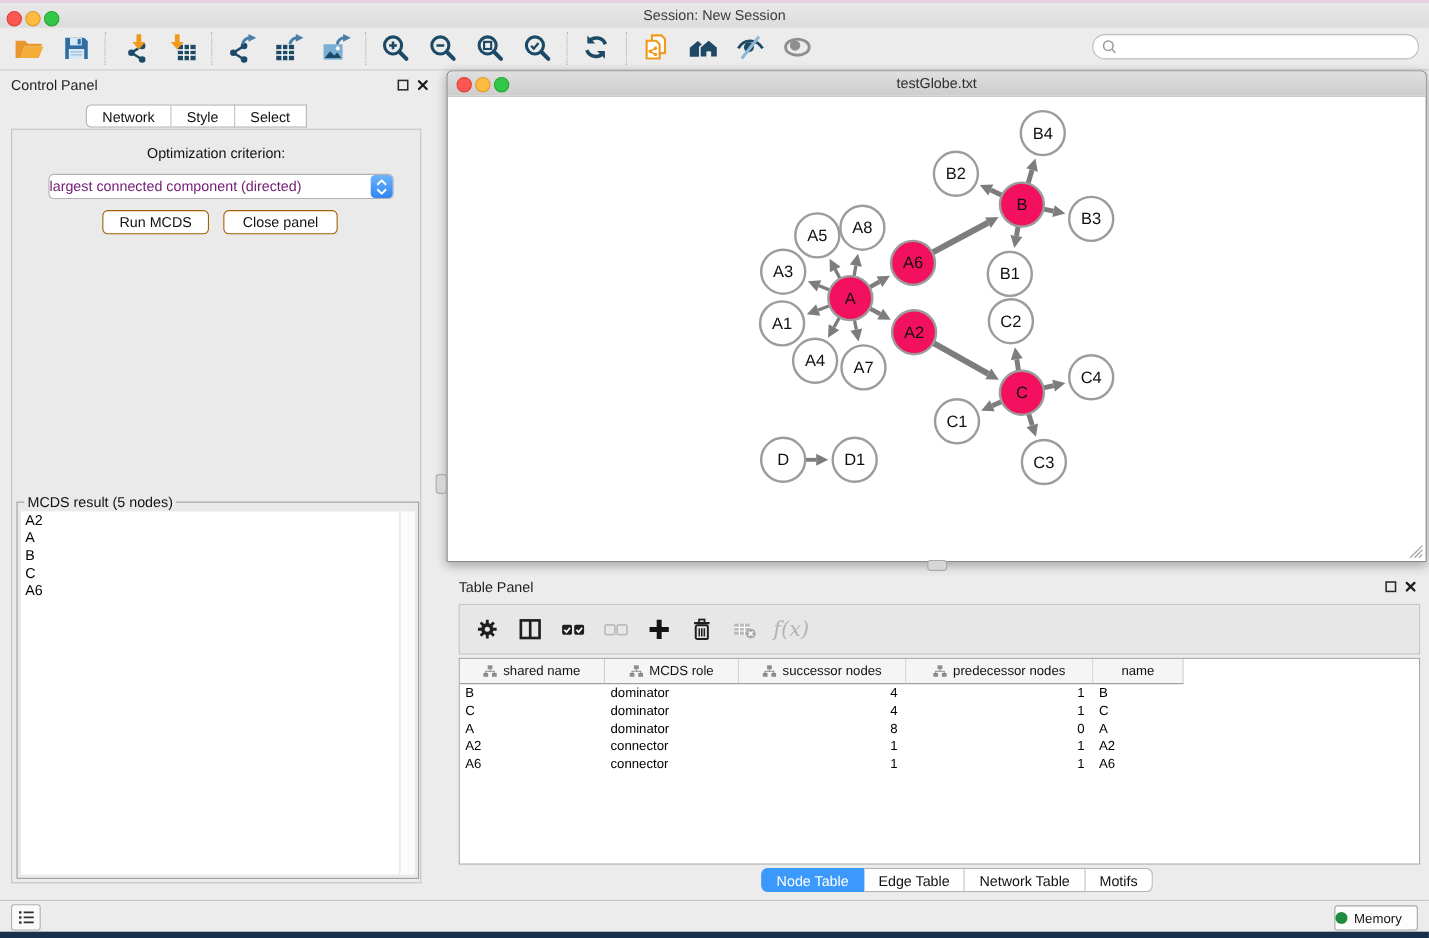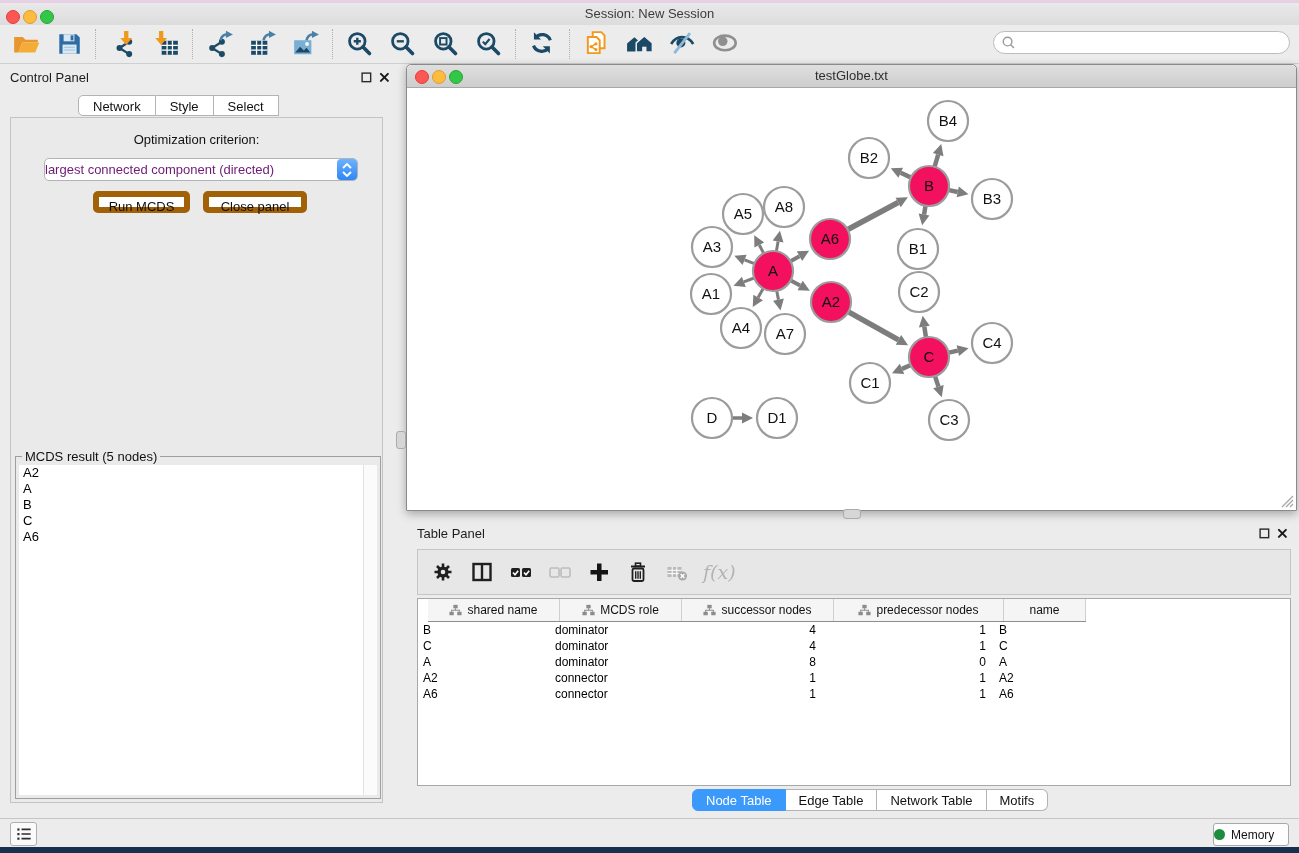--- a/index.html
+++ b/index.html
@@ -38,21 +38,21 @@
   .ctab{height:21px;line-height:21px;padding:0 14px;background:#fff;border:1px solid #b3b3b3;border-left:none;font-size:13px;color:#111;box-sizing:border-box;}
   .ctab:first-child{border-left:1px solid #b3b3b3;border-radius:5px 0 0 5px;}
   .ctab.active{background:#3b99fc;color:#fff;border-color:#3b99fc;border-radius:5px;}
   .ctab:last-child{border-radius:0 5px 5px 0;margin-top:40px;}
   .ctab.active:last-child{border-radius:5px;}
   #cp-box{position:absolute;left:10px;top:54px;width:371px;height:684px;border:1px solid #c3c3c3;background:#eaeaea;}
   #opt-label{position:absolute;left:0;top:14px;width:100%;text-align:center;font-size:13px;color:#111;}
   #dropdown{position:absolute;left:33px;top:40px;width:314px;height:23px;background:#fff;border:1px solid #b3b3b3;border-radius:5px;box-sizing:border-box;display:flex;align-items:center;}
   #dropdown-value{flex:1;font-size:13px;color:#701a75;padding-left:0;white-space:nowrap;overflow:hidden;}
   #dropdown-stepper{width:20px;height:21px;border-radius:4px;background:linear-gradient(#6eb3fb,#2f86f6);margin-right:0px;display:flex;flex-direction:column;align-items:center;justify-content:center;gap:2px;}
-  .btn{position:absolute;height:22px;background:#fff;border:6px solid #a16207;border-radius:5px;font-size:13px;color:#111;text-align:center;line-height:20px;box-sizing:border-box;}
+  .btn{position:absolute;height:22px;background:#fff;border:1px solid #a16207;border-radius:5px;font-size:13px;color:#111;text-align:center;line-height:20px;box-sizing:border-box;}
   #fieldset{position:absolute;left:4px;top:338px;width:366px;height:343px;border:1px solid #9f9f9f;box-sizing:border-box;}
   #fieldset-legend{position:absolute;left:6px;top:-8px;background:#eaeaea;padding:0 3px;font-size:13px;color:#111;}
   #result-list{position:absolute;left:3px;top:8px;right:3px;bottom:3px;background:#fff;overflow:hidden;}
   #result-scroll{position:absolute;right:0;top:0;width:13px;bottom:0;background:#fbfbfb;border-left:1px solid #e2e2e2;}
   .result-item{font-size:13px;color:#000;padding-left:4px;line-height:16px;}
   
   #net-window{left:406px;top:64px;width:891px;height:447px;background:#fff;border:1px solid #8a8a8a;border-radius:5px 5px 1px 1px;box-shadow:0 3px 10px rgba(0,0,0,0.3);box-sizing:border-box;}
   #net-titlebar{position:absolute;left:0;top:0;width:100%;height:22px;background:linear-gradient(#dfdfdf,#cdcdcd);border-bottom:1px solid #a8a8a8;border-radius:5px 5px 0 0;}
   #net-titlebar .tl{top:5px;}
   #net-titlebar .tl.r{left:8px;background:#fc5753;border:0.5px solid #df3e3a;}
@@ -63,21 +63,21 @@
   #resize-grip{position:absolute;right:2px;bottom:2px;width:13px;height:13px;}
   
   .split-handle{background:#d6d6d6;border:1px solid #ababab;border-radius:3px;}
   
   #table-panel{left:391px;top:517px;width:908px;height:296px;}
   #tp-toolbar{position:absolute;left:26px;top:32px;width:874px;height:46px;background:#e7e7e7;border:1px solid #c6c6c6;box-sizing:border-box;display:flex;align-items:center;gap:13px;padding-left:12px;}
   .tpicon{width:26px;height:26px;display:inline-flex;align-items:center;justify-content:center;}
   .tpicon svg{width:24px;height:24px;}
   #fx{font-family:"DejaVu Serif",serif;font-style:italic;font-size:19px;color:#b3b3b3;}
   #tp-table{position:absolute;left:26px;top:81px;width:874px;height:188px;background:#fff;border:1px solid #a8a8a8;box-sizing:border-box;overflow:hidden;}
-  #tp-header{position:absolute;left:10px;top:0;height:22px;display:flex;border-bottom:1px solid #8d8d8d;}
+  #tp-header{position:absolute;left:0;top:0;height:22px;display:flex;border-bottom:1px solid #8d8d8d;}
   .th{background:#f5f5f5;border-right:1px solid #cfcfcf;display:flex;align-items:center;justify-content:center;gap:5px;font-size:12px;color:#111;box-sizing:border-box;height:22px;}
   .th svg{width:13px;height:12px;}
   #tp-rows{position:absolute;left:0;top:23px;right:0;}
   .tr{position:relative;height:16px;}
   .td{position:absolute;top:0;height:16px;line-height:16px;font-size:12px;color:#000;box-sizing:border-box;}
   
   #bottom-tabs{position:absolute;left:281px;top:272px;height:22px;display:flex;padding-left:20px;}
   .btab{height:22px;line-height:22px;padding:0 13px;background:#fff;border:1px solid #b3b3b3;border-left:none;font-size:13px;color:#111;box-sizing:border-box;}
   .btab:first-child{border-left:1px solid #b3b3b3;border-radius:6px 0 0 6px;}
   .btab:last-child{border-radius:0 6px 6px 0;}

